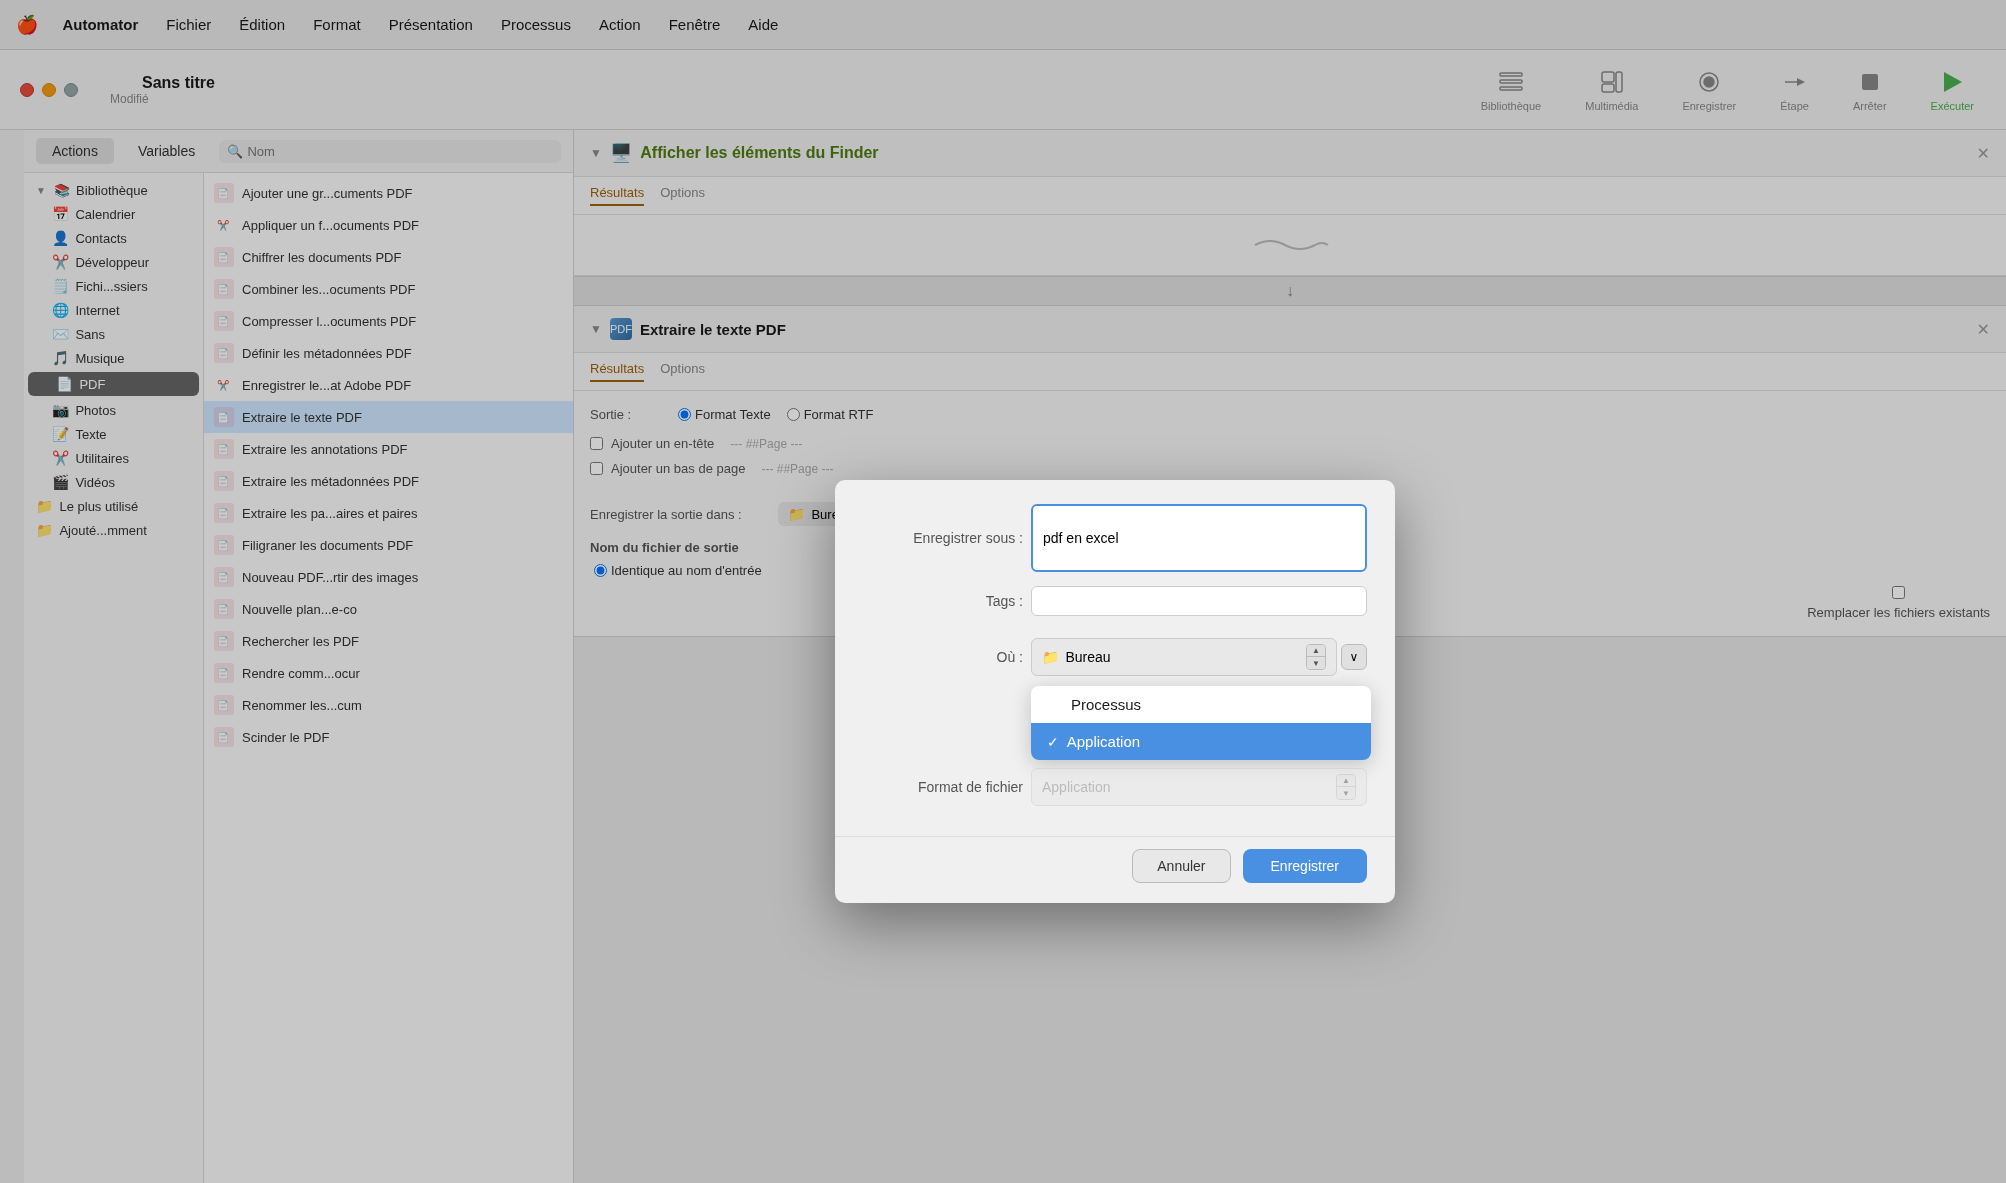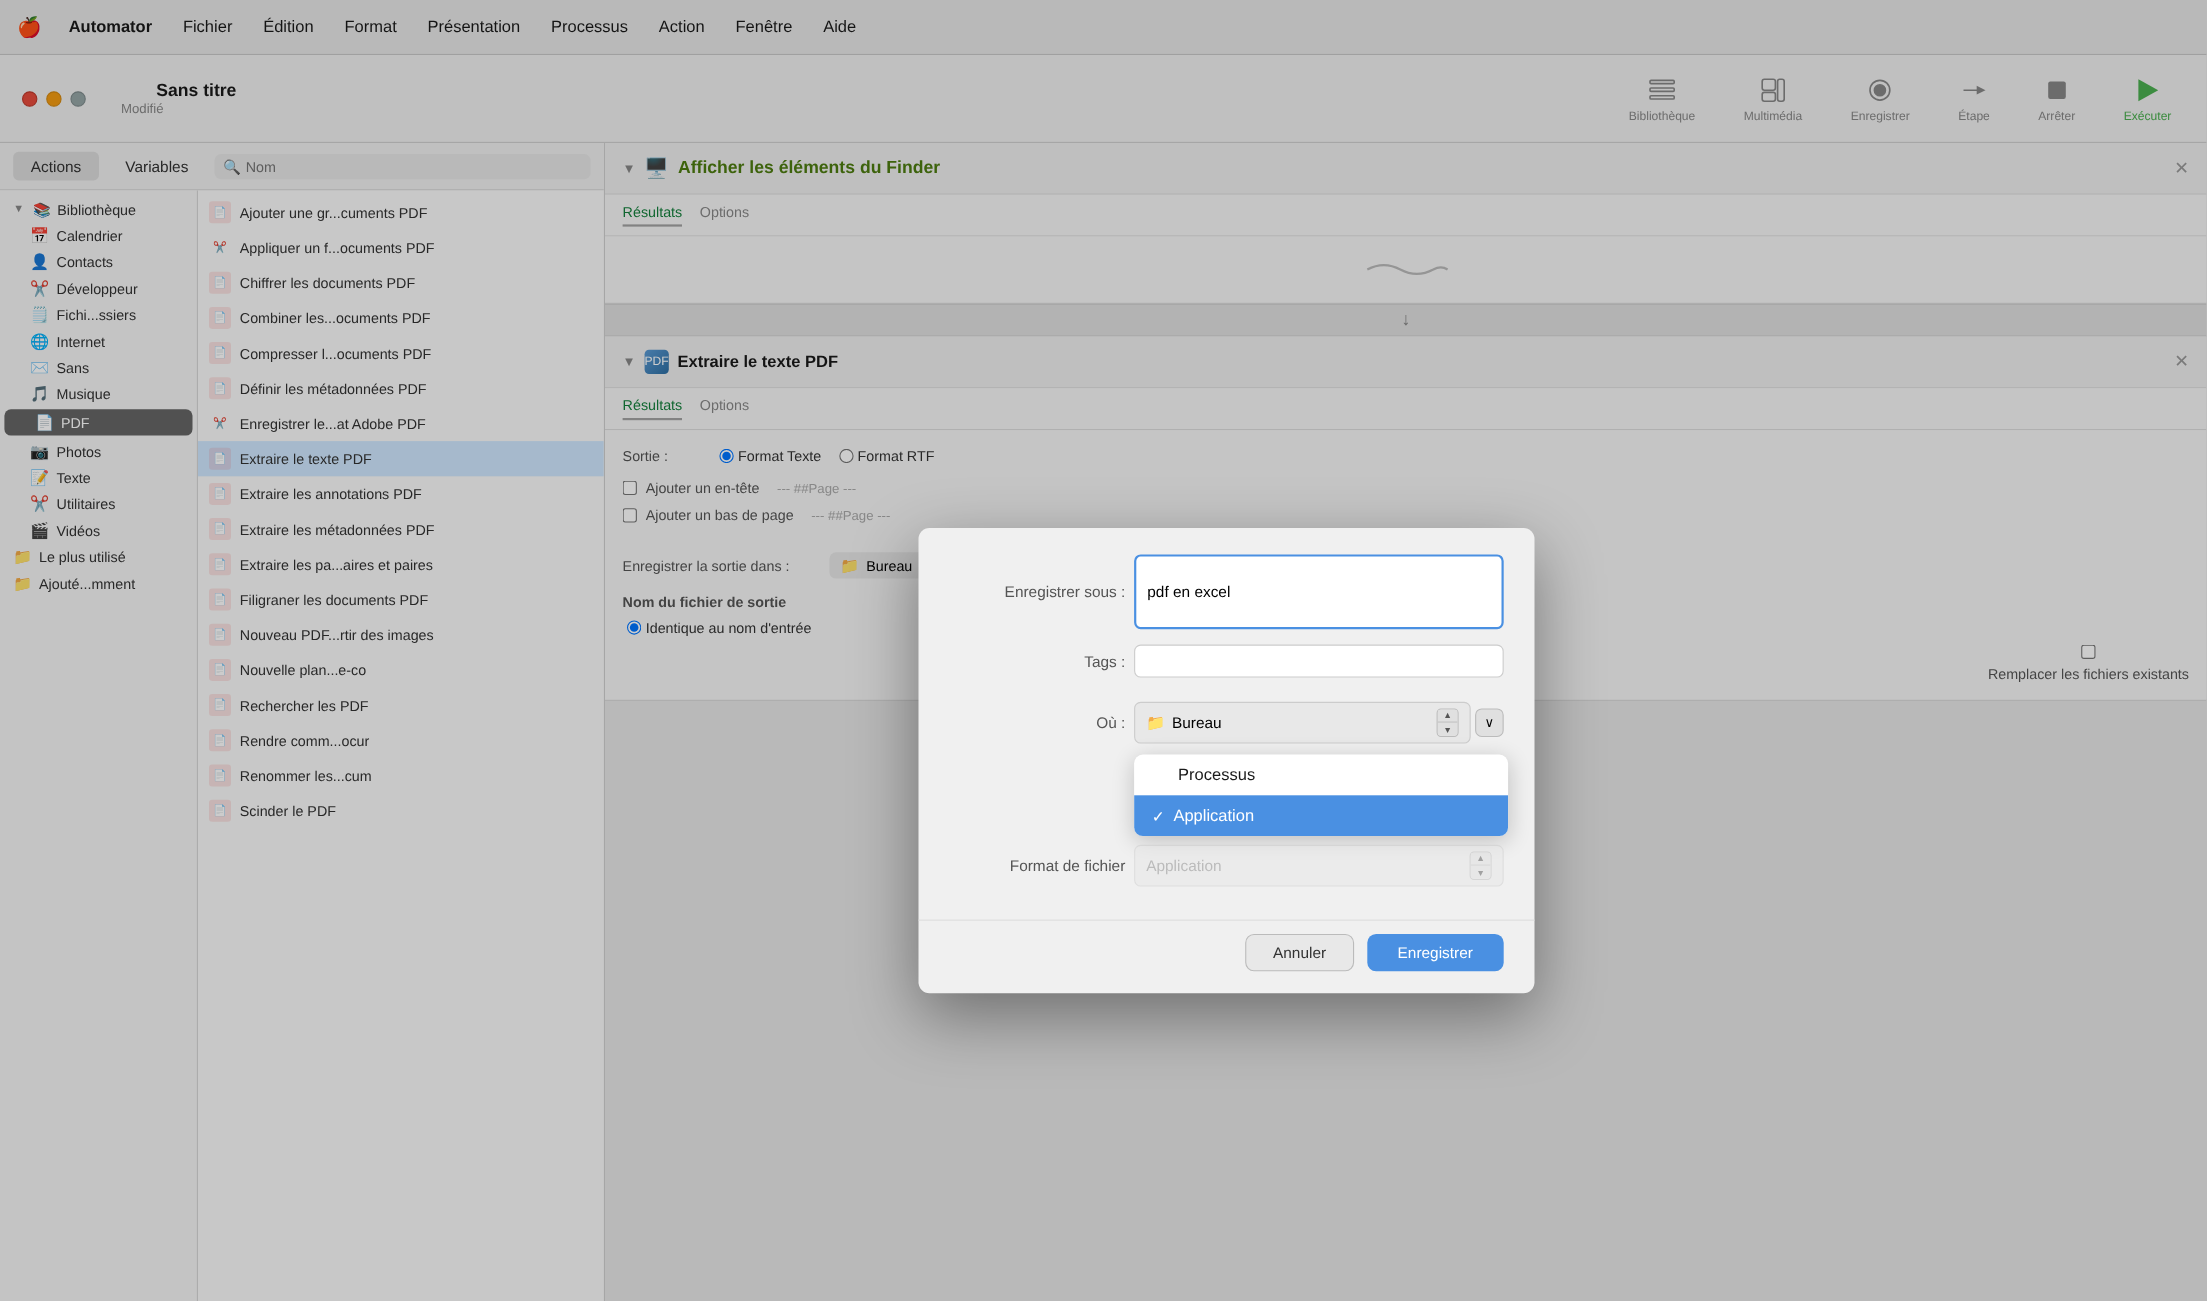--- a/index.html
+++ b/index.html
@@ -94,20 +94,21 @@
       stroke-width: 1.5;
     }
     .toolbar-btn.run-btn svg { stroke: #4caf50; }
     .toolbar-btn-label { font-size: 11px; color: #888; }
 
     
     #main {
       display: flex;
       width: 100%;
       height: calc(1183px - 130px);
+      padding-left: 24px;
     }
 
     
     #sidebar {
       width: 550px;
       min-width: 550px;
       background: #f5f5f5;
       border-right: 1px solid #d0d0d0;
       display: flex;
       flex-direction: column;
@@ -259,21 +260,21 @@
       padding: 8px 16px;
       border-bottom: 1px solid #ddd;
       background: #f7f7f7;
     }
     .card-tab {
       font-size: 13px;
       color: #888;
       cursor: pointer;
       padding-bottom: 4px;
     }
-    .card-tab.active { color: #15803d; border-bottom: 2px solid #a3a3a3; }
+    .card-tab.active { color: #a16207; border-bottom: 2px solid #a16207; }
     .action-card-body {
       padding: 16px;
       background: #f7f7f7;
     }
 
     
     .form-row {
       display: flex;
       align-items: center;
       margin-bottom: 14px;

